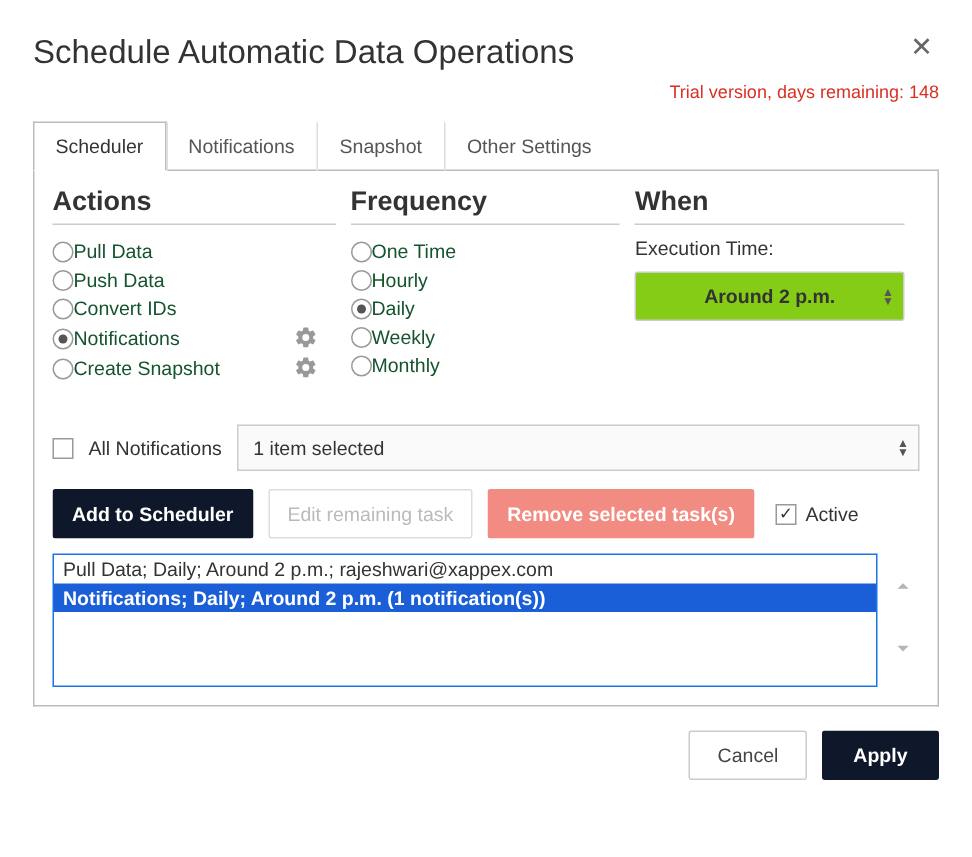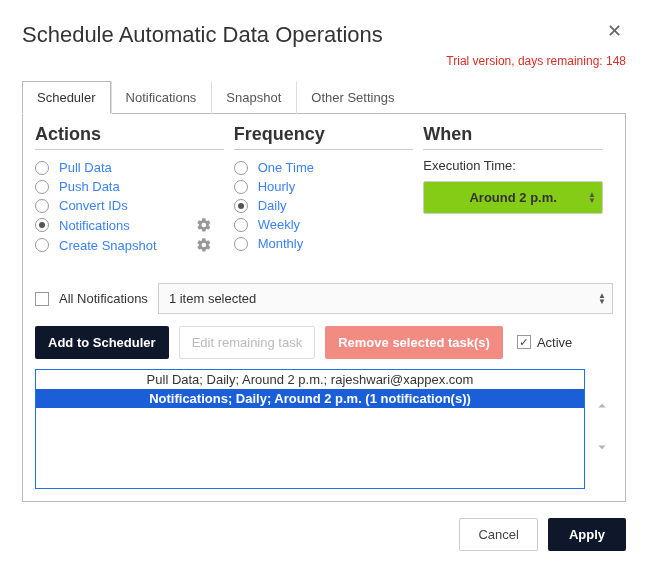--- a/index.html
+++ b/index.html
@@ -86,25 +86,25 @@
   .col-head {
     font-weight: bold;
     font-size: 18px;
     border-bottom: 1px solid #ccc;
     padding-bottom: 4px;
     margin-bottom: 8px;
     color: #333;
   }
   .radio-row {
     display: flex;
-    align-items: center;
-    gap: 10px;
+    align-items: flex-end;
+    gap: 0;
     padding: 2px 0;
     font-size: 13px;
-    color: #3b82f6;
+    color: #14532d;
   }
   .radio {
     width: 14px; height: 14px;
     border: 1px solid #999;
     border-radius: 50%;
     display: inline-flex;
     align-items: center;
     justify-content: center;
     background: #fff;
     flex-shrink: 0;
@@ -207,37 +207,36 @@
     color: #bbb;
     font-weight: normal;
     cursor: default;
   }
   .btn-remove {
     background: #f28b82;
     color: #fff;
   }
   .active-check {
     display: flex;
-    align-items: flex-start;
+    align-items: flex-end;
     gap: 6px;
     margin-left: 4px;
   }
   .listbox-wrap {
     margin-top: 10px;
     display: flex;
     gap: 8px;
   }
   .listbox {
     flex: 1;
     border: 1px solid #1a73e8;
-    height: 120px;
+    height: 89px;
     overflow-y: scroll;
     background: #fff;
     font-size: 13px;
-    text-align: center;
   }
   .listbox .item {
     padding: 2px 6px;
     white-space: nowrap;
     overflow: hidden;
     text-overflow: ellipsis;
   }
   .listbox .item.selected {
     background: #1a5fd8;
     color: #fff;

